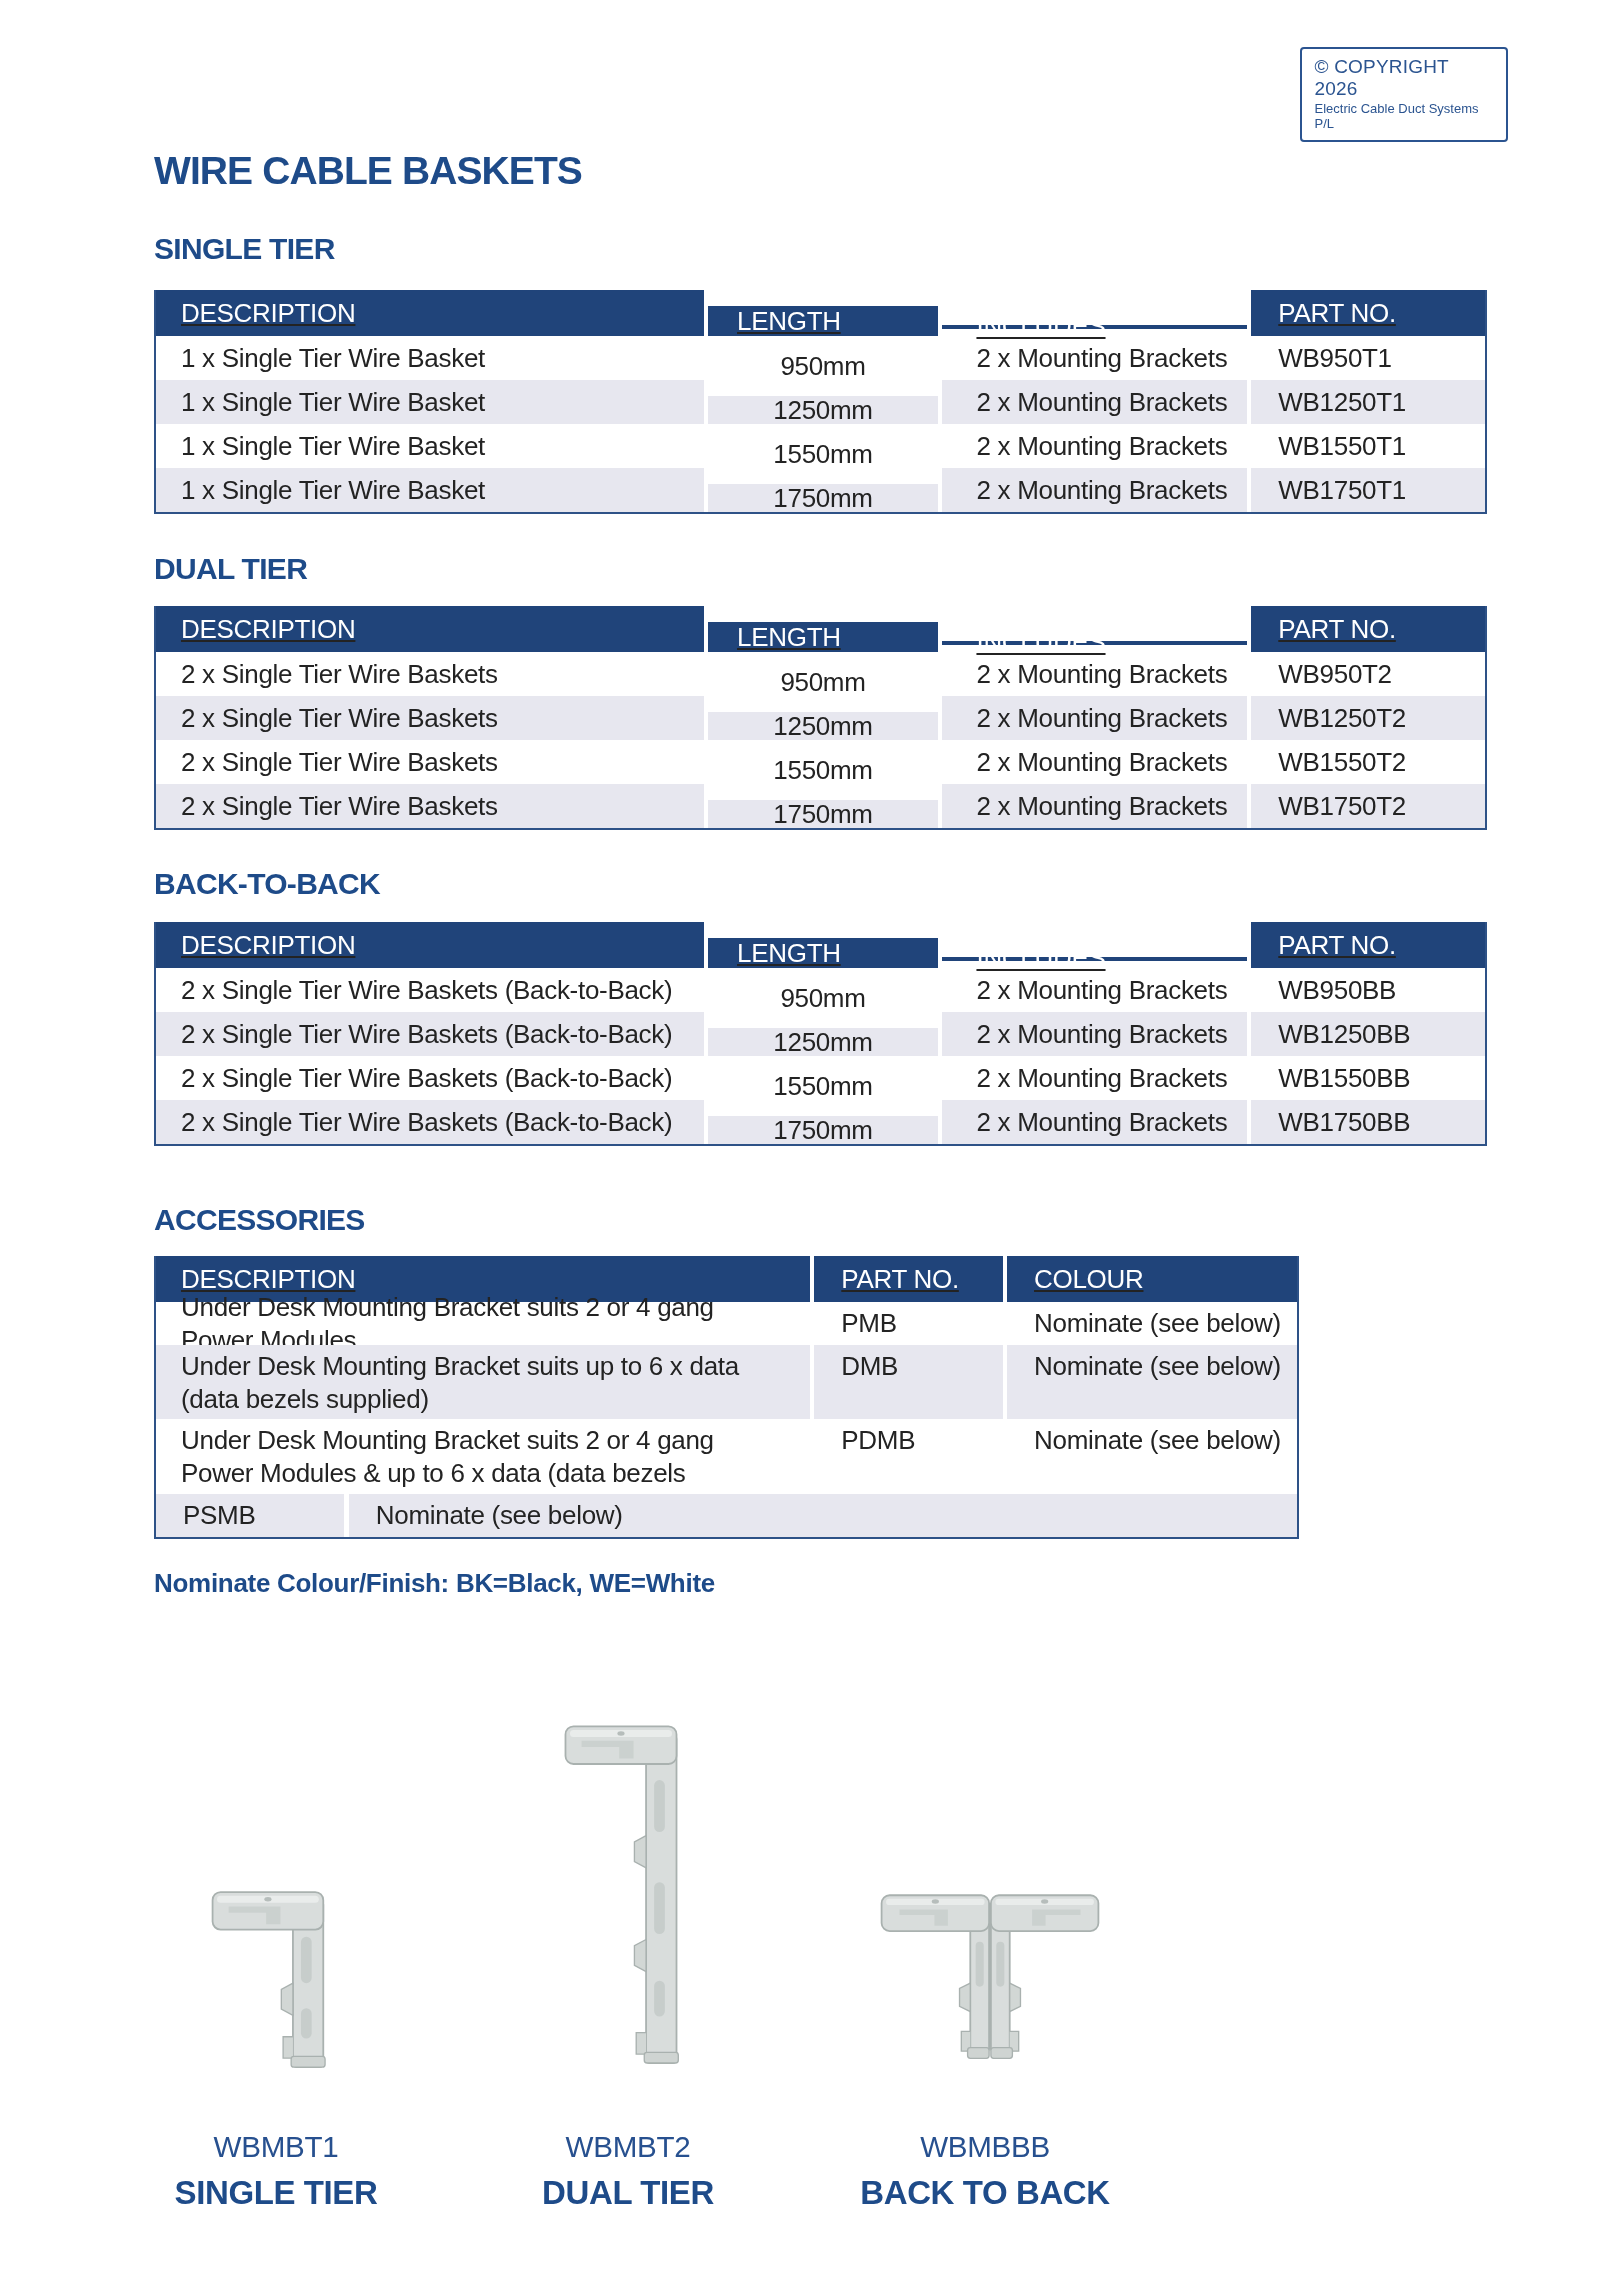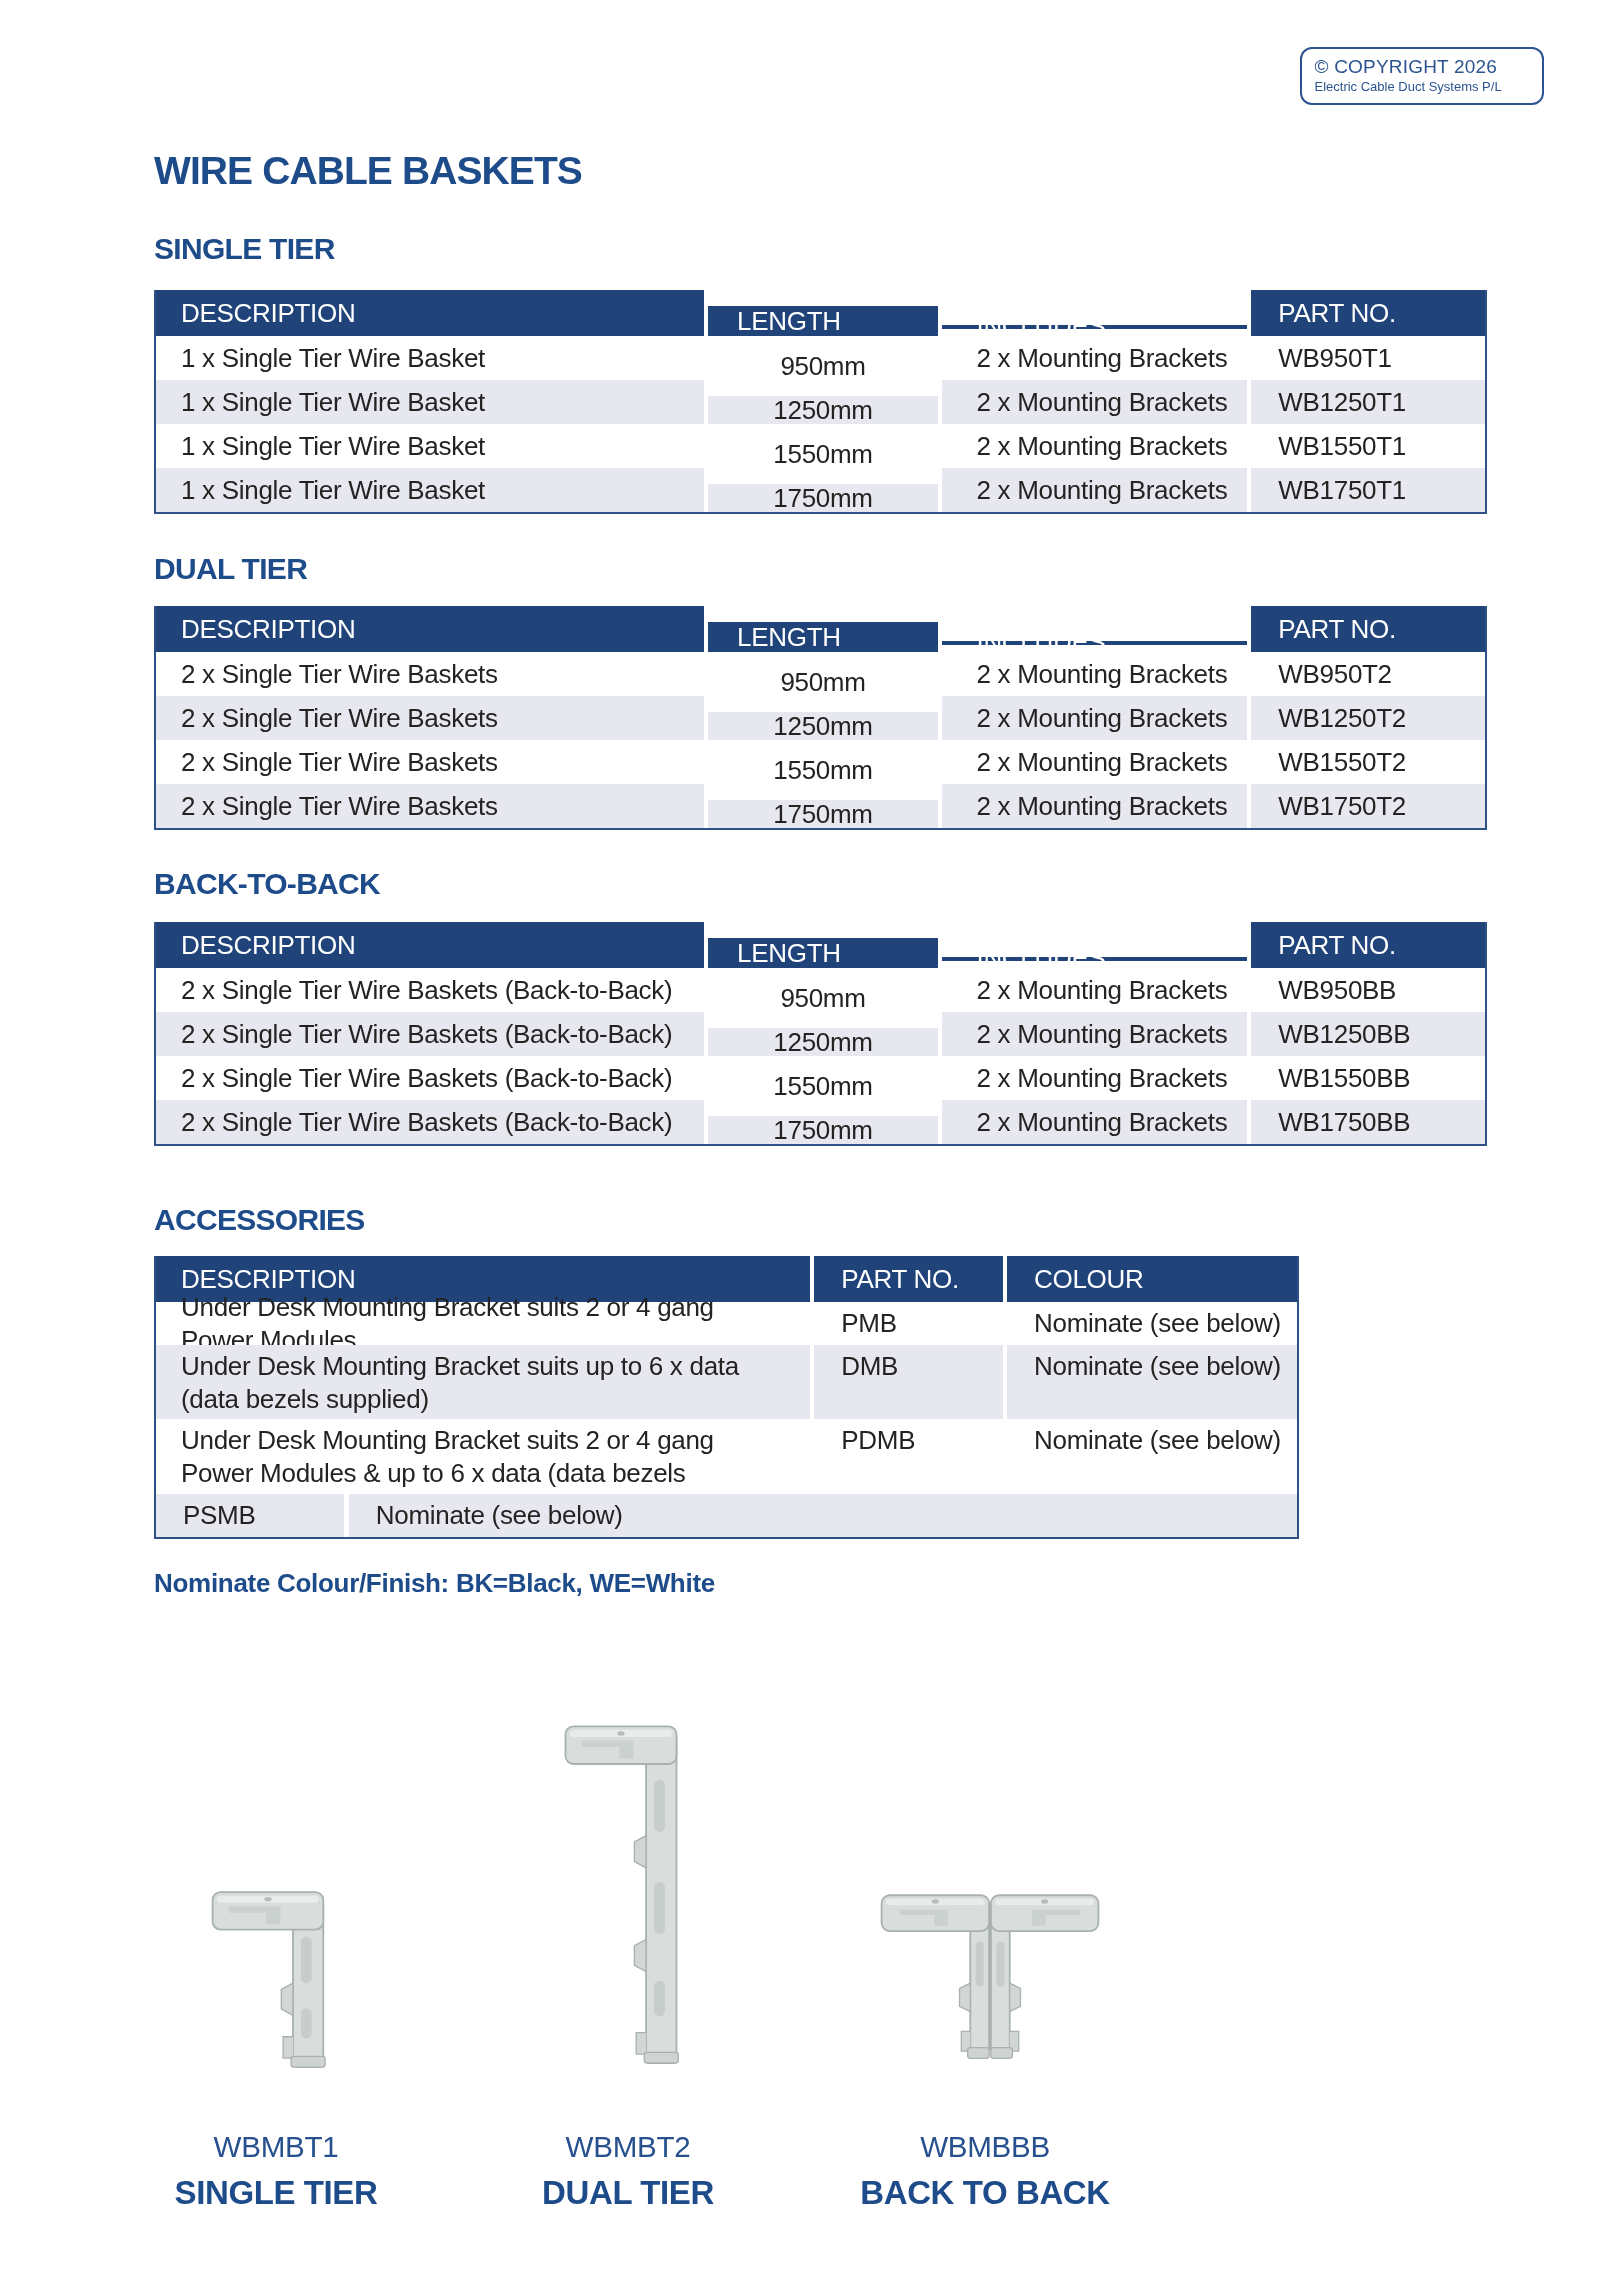--- a/index.html
+++ b/index.html
@@ -1,37 +1,37 @@
 <!DOCTYPE html>
 <html style="font-size:14.3px"><head>
 <meta charset="utf-8">
 <style>
   html,body{margin:0;padding:0;background:#fff;}
   .page{position:relative;width:1621px;height:2293px;background:#ffffff;overflow:hidden;
         font-family:"Liberation Sans","DejaVu Sans",sans-serif;color:#232323;}
 
   
-  .copyright{position:absolute;left:1300px;top:47px;width:244px;box-sizing:border-box;
-             border:2.2px solid #2B5490;border-radius:12px;padding:7.2px 9px 8px 12.5px;
+  .copyright{position:absolute;left:1300px;top:47px;width:208px;box-sizing:border-box;
+             border:2.2px solid #2B5490;border-radius:4px;padding:7.2px 9px 8px 12.5px;
              color:#2B5490;line-height:1.15;}
   .copyright .l1{font-size:19px;font-weight:500;letter-spacing:0.2px;}
   .copyright .l2{font-size:13px;margin-top:1.8px;}
 
   .h1{position:absolute;left:154px;top:149px;font-size:39px;font-weight:700;
       color:#1E4B89;letter-spacing:-0.9px;}
   .h2{position:absolute;left:154px;font-size:30px;font-weight:700;color:#1E4B89;letter-spacing:-0.7px;}
 
   
   .ptable{position:absolute;left:154px;background:#fff;
           border-left:2.7px solid #2E5287;border-right:2.7px solid #2E5287;border-bottom:2.7px solid #2E5287;
           box-sizing:border-box;}
   .main{width:1333px;}
   .acc{width:1145px;}
   .thead,.trow{display:flex;gap:4.5px;background:#fff;}
-  .thead{height:46px;}
+  .thead{height:46px;text-decoration:underline;}
   .trow{height:44px;}
   .th{background:#20447A;color:#fff;font-size:26px;font-weight:500;letter-spacing:-0.3px;
       display:flex;align-items:center;box-sizing:border-box;}
   .td{display:flex;align-items:center;font-size:26px;letter-spacing:-0.3px;box-sizing:border-box;
       line-height:33px;}
   .odd  .td{background:#ffffff;}
   .even .td{background:#E7E7EF;}
   .raise{position:relative;top:-7.2px;margin-top:42px;}
 
   

